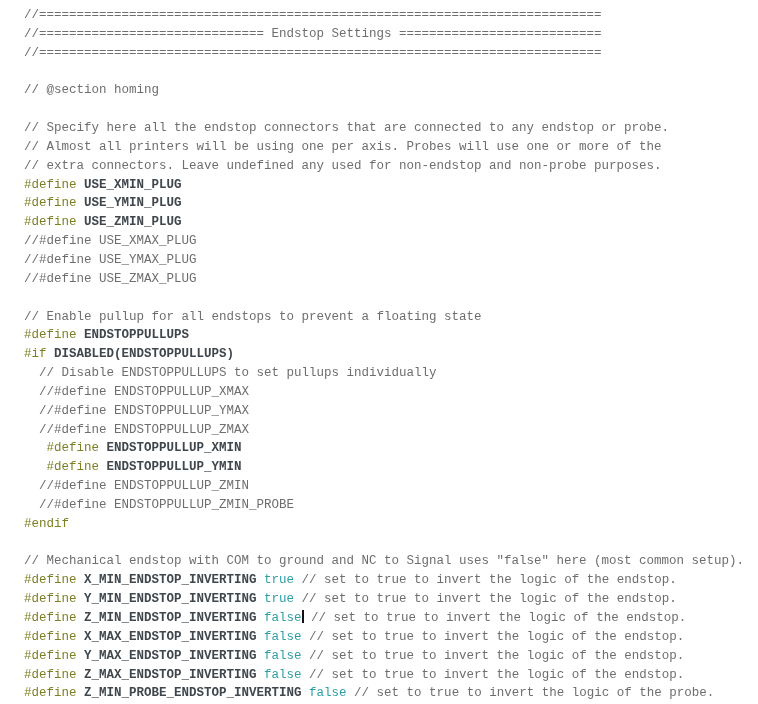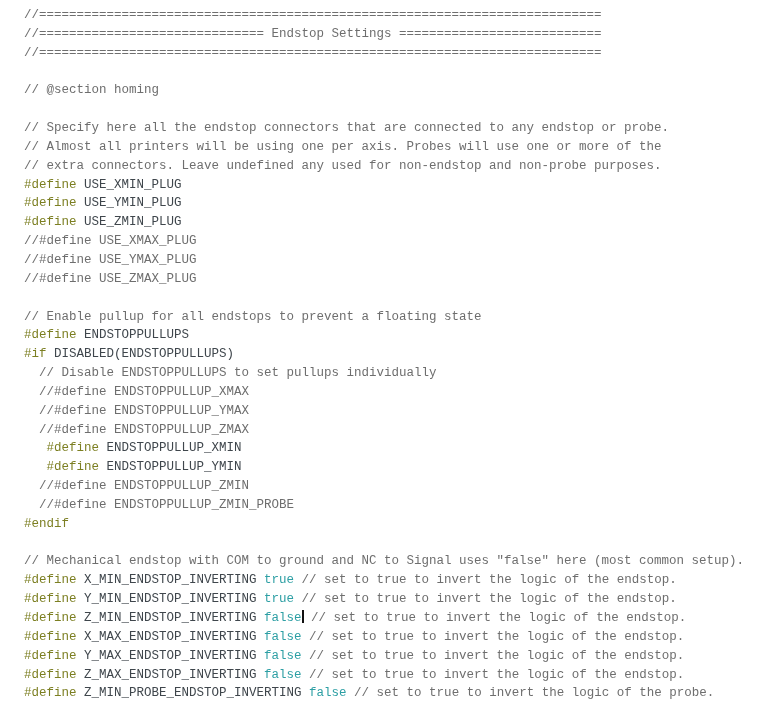--- a/index.html
+++ b/index.html
@@ -17,21 +17,21 @@
     padding: 6px 4px 0 24px;
     font-family: "Liberation Mono", "DejaVu Sans Mono", monospace;
     font-size: 12.5px;
     line-height: 18.85px;
     white-space: pre;
     color: var(--macro);
     filter: blur(0.3px);
   }
   .line { height: 18.85px; }
   .pre { color: var(--preprocessor); }
-  .mac { color: var(--macro); font-weight: normal; }
+  .mac { color: var(--macro); font-weight: bold; }
   .cmt { color: var(--comment); }
   .lit { color: var(--literal); }
   .txt { color: var(--macro); }
   .caret {
     display: inline-block;
     width: 2px;
     height: 13px;
     margin-bottom: -2px;
     background: var(--caret);
   }

